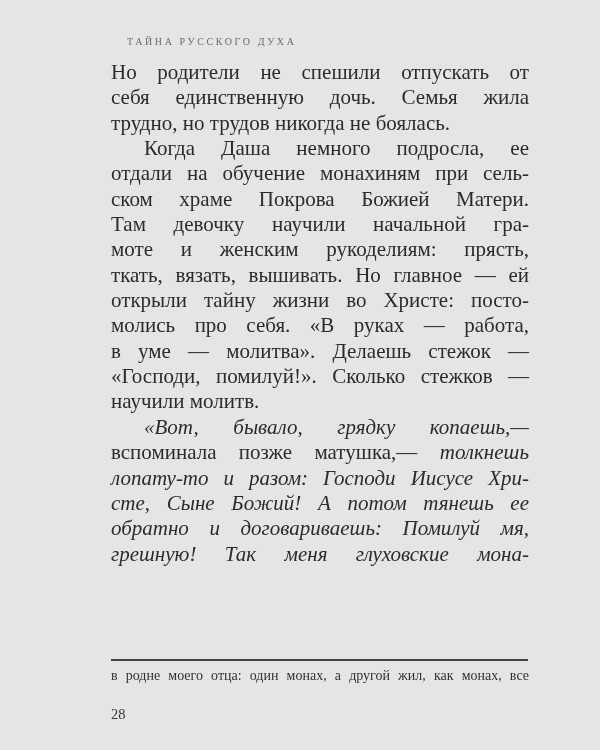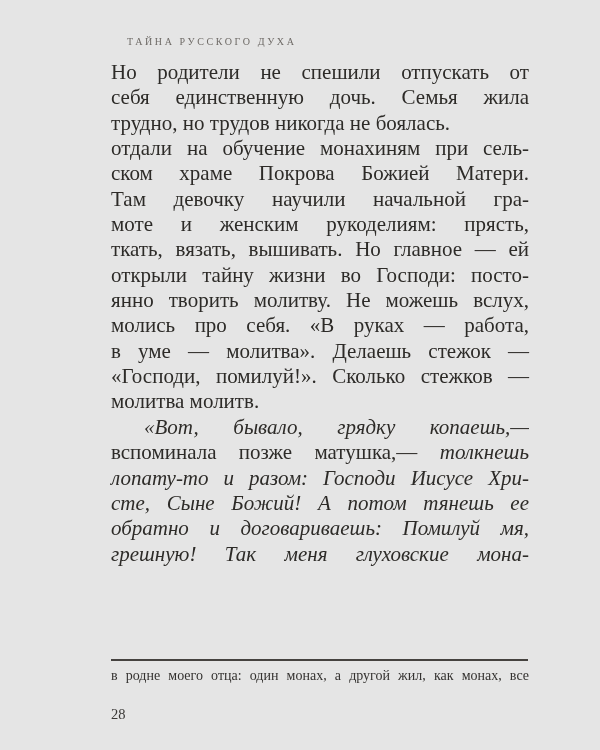--- a/index.html
+++ b/index.html
@@ -76,31 +76,31 @@
 </head>
 <body>
 
 <div class="page">
   <div class="running-head">ТАЙНА РУССКОГО ДУХА</div>
 
   <div class="text-block">
       <div class="line"><span>Но родители не спешили отпускать от</span></div>
       <div class="line"><span>себя единственную дочь. Семья жила</span></div>
       <div class="line last"><span>трудно, но трудов никогда не боялась.</span></div>
+      <div class="line indent"><span>Когда Даша немного подросла, ее</span></div>
       <div class="line"><span>отдали на обучение монахиням при сель-</span></div>
       <div class="line"><span>ском храме Покрова Божией Матери.</span></div>
       <div class="line"><span>Там девочку научили начальной гра-</span></div>
       <div class="line"><span>моте и женским рукоделиям: прясть,</span></div>
       <div class="line"><span>ткать, вязать, вышивать. Но главное — ей</span></div>
-      <div class="line"><span>открыли тайну жизни во Господи: посто-</span></div>
-      <div class="line"><span>янно творить молитву. Не можешь вслух,</span></div>
+      <div class="line"><span>открыли тайну жизни во Христе: посто-</span></div>
       <div class="line"><span>молись про себя. «В руках — работа,</span></div>
       <div class="line"><span>в уме — молитва». Делаешь стежок —</span></div>
       <div class="line"><span>«Господи, помилуй!». Сколько стежков —</span></div>
-      <div class="line last"><span>молитва молитв.</span></div>
+      <div class="line last"><span>научили молитв.</span></div>
       <div class="line indent"><span class="it">«Вот, бывало, грядку копаешь,—</span></div>
       <div class="line"><span>вспоминала позже матушка,— </span><span class="it">толкнешь</span></div>
       <div class="line"><span class="it">лопату-то и разом: Господи Иисусе Хри-</span></div>
       <div class="line"><span class="it">сте, Сыне Божий! А потом тянешь ее</span></div>
       <div class="line"><span class="it">обратно и договариваешь: Помилуй мя,</span></div>
       <div class="line"><span class="it">грешную! Так меня глуховские мона-</span></div>
     </div>
 
   <div class="footnote-rule"></div>
 

